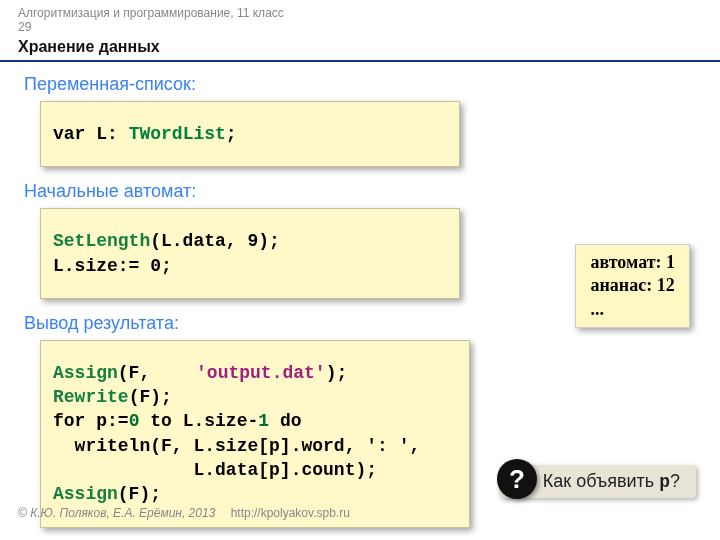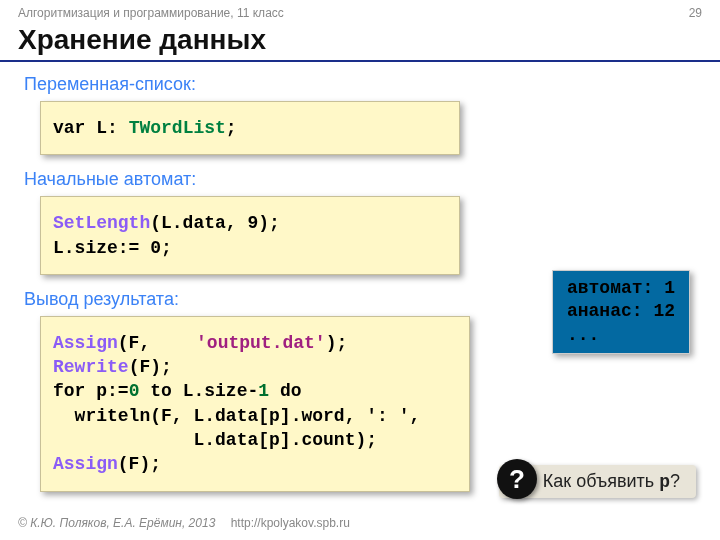--- a/index.html
+++ b/index.html
@@ -1,69 +1,69 @@
 <!DOCTYPE html>
 <html><head>
 <meta charset="utf-8">
 <style>
-  * { margin: 0; padding: 0; box-sizing: border-box; }
+  * { margin: 0; padding: 0; box-sizing: border-box; flex-direction: column; }
   body {
     width: 720px;
     height: 540px;
     background: #fff;
     font-family: Arial, sans-serif;
     position: relative;
     overflow: hidden;
   }
   .header-top {
     font-size: 12px;
     color: #888;
     padding: 6px 18px 2px 18px;
     display: flex;
     justify-content: space-between;
   }
   .page-title {
-    font-size: 28px;
+    font-size: 16px;
     font-weight: bold;
     color: #111;
     padding: 2px 18px 4px 18px;
     border-bottom: 2px solid #1a2e8a;
     margin-bottom: 8px;
   }
   .section-label {
     font-size: 18px;
     font-weight: normal;
     color: #3b82f6;
     padding: 4px 24px 6px 24px;
   }
   .code-box {
     background: #fff8c8;
     border: 1px solid #c8c098;
     box-shadow: 3px 3px 6px rgba(0,0,0,0.35);
     margin: 0 0 10px 40px;
-    padding: 14px 12px;
+    padding: 20px 12px;
     font-family: "Courier New", monospace;
     font-size: 18px;
     font-weight: bold;
     line-height: 1.35;
     white-space: pre;
     color: #000;
     display: inline-block;
     min-width: 420px;
   }
   .code-box.wide { min-width: 430px; }
   .output-box {
     position: absolute;
     right: 30px;
-    top: 270px;
-    background: #0369a1;
+    top: 244px;
+    background: #fef9c3;
     border: 1px solid #ccc;
     box-shadow: 3px 3px 6px rgba(0,0,0,0.35);
     padding: 6px 14px;
-    font-family: Liberation Mono, monospace;
+    font-family: Liberation Serif, serif;
     font-size: 18px;
     font-weight: bold;
     line-height: 1.3;
     white-space: pre;
   }
   .question-pill {
     position: absolute;
     right: 24px;
     bottom: 42px;
     background: #e8e4d8;
@@ -85,29 +85,29 @@
     color: #fff;
     font-size: 26px;
     font-weight: bold;
     display: flex;
     align-items: center;
     justify-content: center;
     box-shadow: 2px 2px 4px rgba(0,0,0,0.4);
   }
   .footer {
     position: absolute;
-    bottom: 10px;
+    bottom: 20px;
     left: 18px;
     font-size: 12px;
     color: #888;
     font-style: italic;
   }
   .footer .url { font-style: normal; margin-left: 12px; }
   
-  .kw   { color: #8b5cf6; }
+  .kw   { color: #15803d; }
   .type { color: #008040; }
   .num  { color: #007030; }
   .str  { color: #a02080; margin-left: 35px; }
 </style>
 </head>
 <body>
 
 
 
 <div class="header-top">
@@ -121,21 +121,21 @@
 <div class="code-box"><span>var L: </span><span class="type">TWordList</span><span>;</span></div>
 
 <div class="section-label">Начальные автомат:</div>
 <div class="code-box"><span class="kw">SetLength</span><span>(L.data, 9);</span>
 <span>L.size:= 0;</span></div>
 
 <div class="section-label">Вывод результата:</div>
 <div class="code-box wide"><span class="kw">Assign</span><span>(F, </span><span class="str">'output.dat'</span><span>);</span>
 <span class="kw">Rewrite</span><span>(F);</span>
 <span>for p:=</span><span class="num">0</span><span> to L.size-</span><span class="num">1</span><span> do</span>
-<span>  writeln(F, L.data[p].word, ': ',</span>
+<span>  writeln(F, L.size[p].word, ': ',</span>
 <span>             L.data[p].count);</span>
 <span class="kw">Assign</span><span>(F);</span></div>
 
 <div class="output-box">автомат: 1
 ананас: 12
 ...</div>
 
 <div class="question-pill">
   <div class="q-icon">?</div>
   <span>Как объявить </span><span class="mono">p</span><span>?</span>

